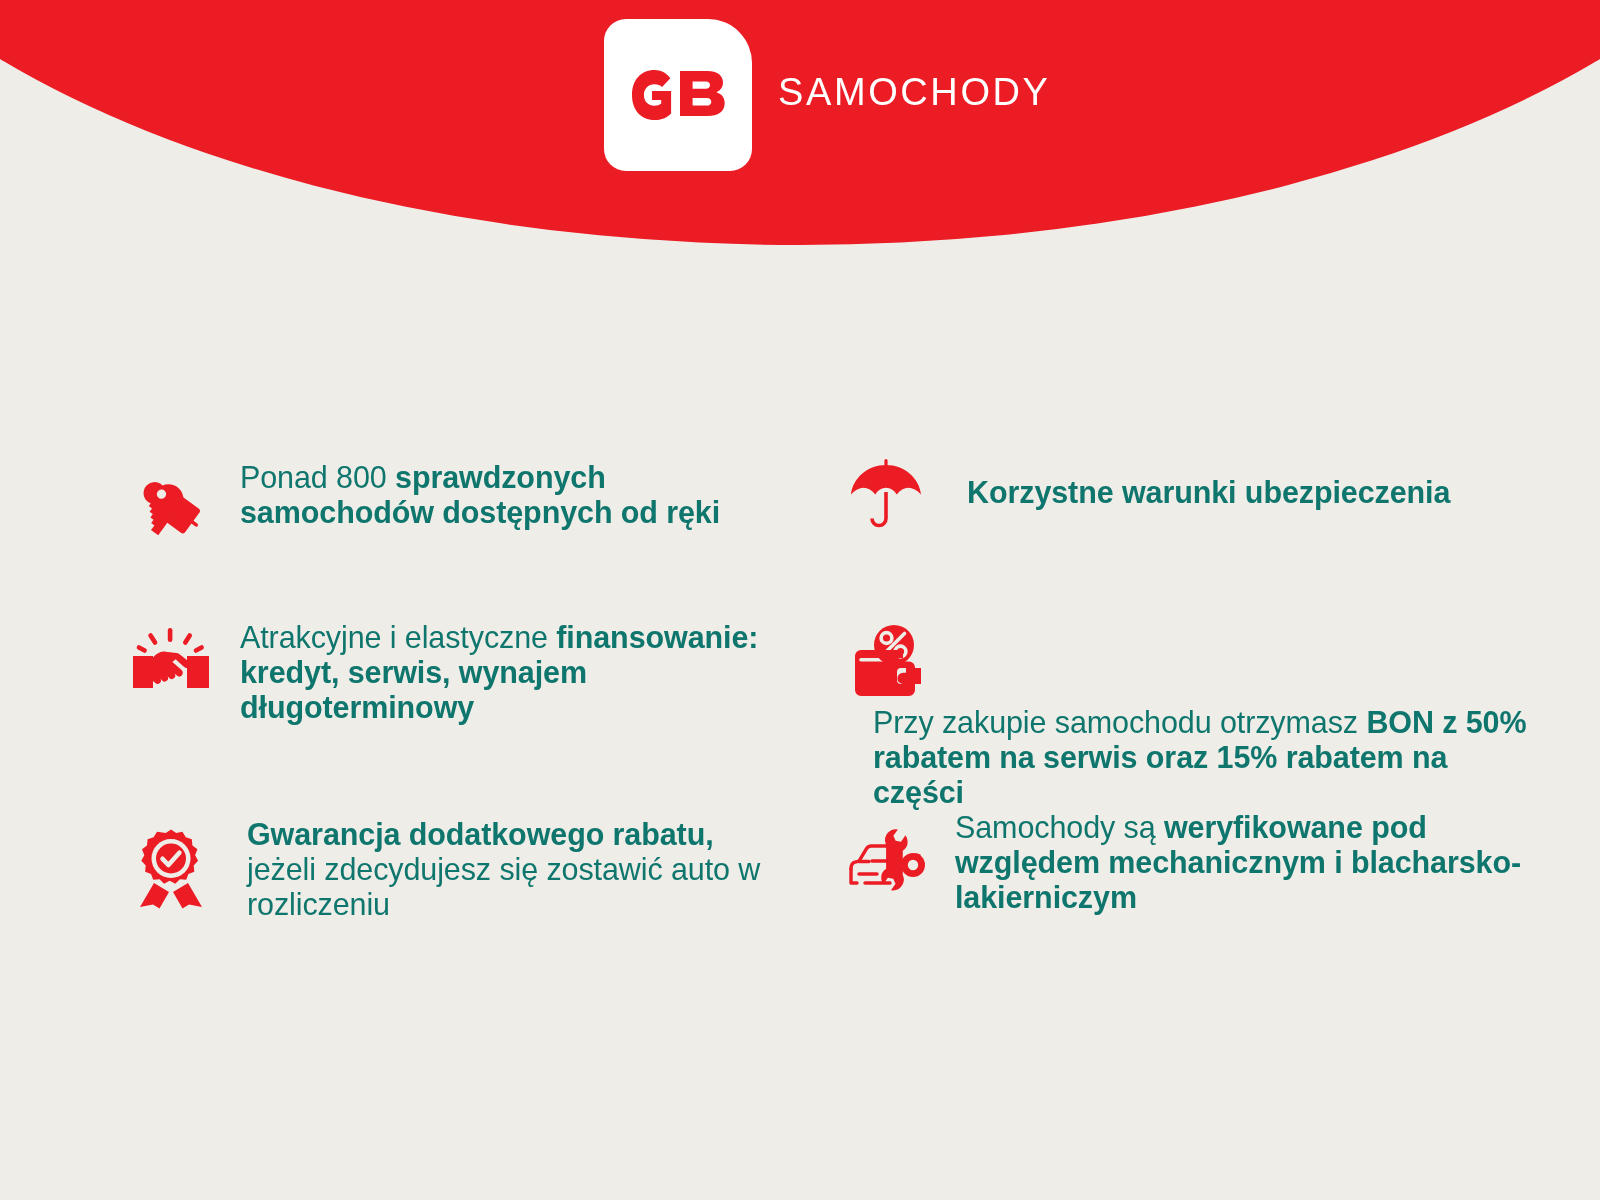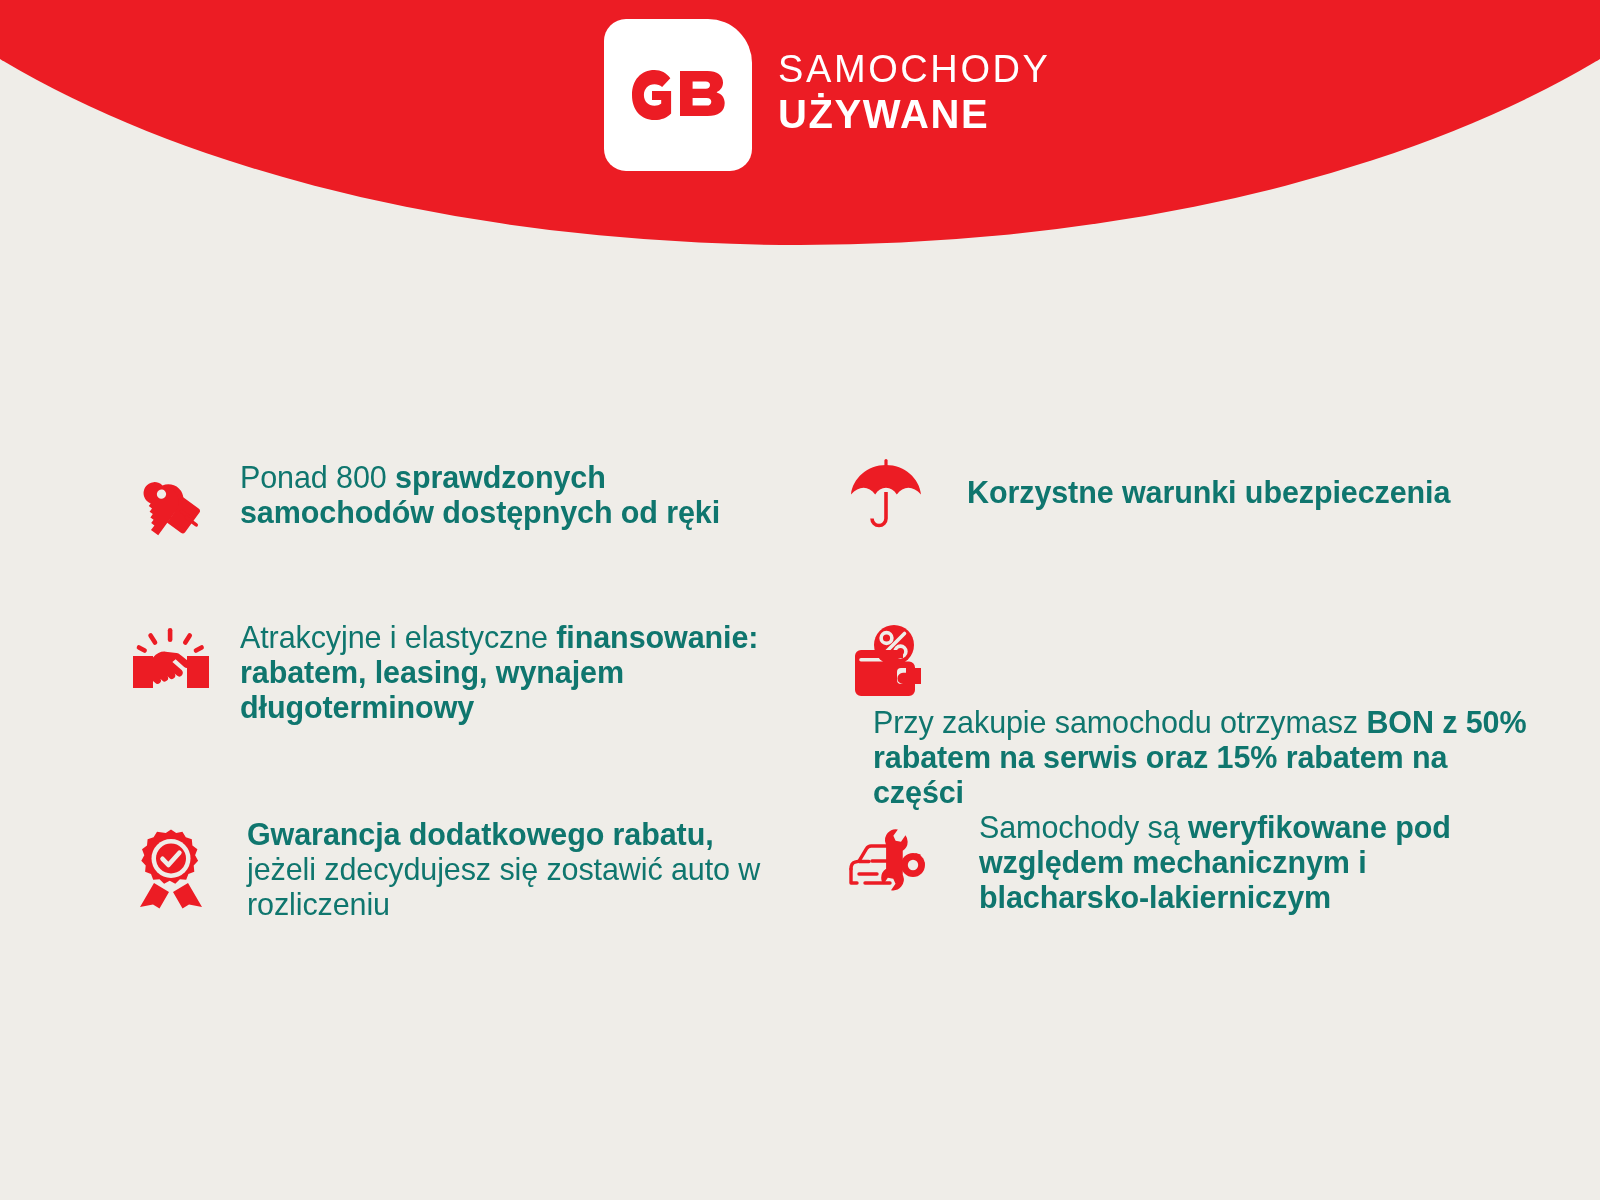--- a/index.html
+++ b/index.html
@@ -121,21 +121,21 @@
     padding-top: 2px;
   }
   .feature-text b { font-weight: 700; }
 
   
   #item-keys       { top: 28px;  }
   #item-finance    { top: 188px; }
   #item-guarantee  { top: 385px; gap: 7px; }
   #item-umbrella   { top: 25px;  }
   #item-voucher    { top: 175px; flex-direction: column; }
-  #item-verified   { top: 378px; gap: 24px; }
+  #item-verified   { top: 378px; }
 
   #item-umbrella .feature-text { padding-top: 20px; margin-left: 40px; }
   #item-keys .feature-icon     { margin-top: 10px; }
   #item-finance .feature-icon  { margin-top: 6px; }
   #item-guarantee .feature-icon{ margin-top: 12px; }
   #item-voucher .feature-icon  { margin-top: 16px; }
   #item-verified .feature-icon { margin-top: 12px; }
 </style>
 </head>
 <body>
@@ -146,21 +146,20 @@
 
 <div id="logo-block">
   <div id="logo-tile">
     <svg class="gb-mark" viewBox="0 0 96 50">
       <path fill="#ec1c24" d="M24.5 0C11 0 2 10 2 25s9 25 22.5 25c7 0 12.6-2.4 16.6-6.6V21H22v9h9.2v3.6c-1.8 1.4-4.2 2.2-6.7 2.2-6.3 0-10.6-4.6-10.6-10.8S18.2 14.2 24.5 14.2c3 0 5.6 1 7.6 2.7l8.2-8.6C36.4 2.8 31 0 24.5 0Z"></path>
       <path fill="#ec1c24" d="M50 1h27.5c9.5 0 15.5 4.2 15.5 11.6 0 4.4-2.3 7.7-6.2 9.5v.3c4.9 1.5 7.9 5.2 7.9 10.6C94.7 41.6 88 46 77.6 46H50V1Zm12.6 10.4v7.3h13.2c2.6 0 4.2-1.4 4.2-3.7 0-2.3-1.6-3.6-4.2-3.6H62.6Zm0 16.5v7.7h14.2c2.8 0 4.5-1.5 4.5-3.9 0-2.4-1.7-3.8-4.5-3.8H62.6Z"></path>
     </svg>
   </div>
   <div id="logo-wordmark">
     <span id="logo-line1">SAMOCHODY</span>
-    <span id="logo-line2">UŻYWANE</span>
   </div>
 </div>
 
 <div id="features">
 
   <div class="feature-column" id="column-left">
 
     <div class="feature-item" id="item-keys">
       <div class="feature-icon">
         <svg width="78" height="78" viewBox="0 0 78 78">
@@ -186,21 +185,21 @@
             <rect x="54.2" y="6.5" width="4.6" height="13" rx="2.3" transform="rotate(32 56.5 13)"></rect>
             <rect x="8.5" y="17.5" width="4.6" height="11" rx="2.3" transform="rotate(-62 10.8 23)"></rect>
             <rect x="65.5" y="17.5" width="4.6" height="11" rx="2.3" transform="rotate(62 67.8 23)"></rect>
             <path d="M2 30h20v32H2z"></path>
             <path d="M56 30h22v32H56z"></path>
             <path d="M22 31.5c4-4.5 8.2-6.3 12.6-5.8l10.8 1.2c2 .2 3.3 1.2 4.8 2.6L58 35.8c1.3 1.3 1.4 3.4.2 4.8a3.5 3.5 0 0 1-5 .3l-8.6-7.6-3.2 2.6 9.2 8.2c1.5 1.3 1.7 3.6.4 5.1a3.6 3.6 0 0 1-5.1.4l-2.3-2a3.4 3.4 0 0 1-.4 4.5 3.5 3.5 0 0 1-4.8-.2l-1.9-1.7a3.4 3.4 0 0 1-.5 4.4 3.5 3.5 0 0 1-4.8-.2l-1.8-1.6a3.3 3.3 0 0 1-.6 4.3 3.4 3.4 0 0 1-4.7-.3L22 55Z"></path>
           </g>
         </svg>
       </div>
       <div class="feature-text">
-        <span>Atrakcyjne i elastyczne </span><b>finansowanie: rabatem, leasing, wynajem długoterminowy</b><span></span>
+        <span>Atrakcyjne i elastyczne </span><b>finansowanie: kredyt, serwis, wynajem długoterminowy</b><span></span>
       </div>
     </div>
 
     <div class="feature-item" id="item-guarantee">
       <div class="feature-icon">
         <svg width="78" height="82" viewBox="0 0 78 82">
           <g fill="#ec1c24">
             <path d="M22 56 8 80l13-2.5 6.5 4 9.5-16.5Z"></path>
             <path d="M56 56 70 80l-13-2.5-6.5 4L41 65Z"></path>
             <path d="M39 2.5 44.2 6l6.2-1.2 3.4 5.4 6 2 .6 6.3 5 3.8-2.3 5.9 3 5.6-4.4 4.6.6 6.3-5.9 2.2-2.2 5.9-6.3-.5-4.6 4.4-5.6-3-5.6 3-4.6-4.4-6.3.5-2.2-5.9-5.9-2.2.6-6.3-4.4-4.6 3-5.6-2.3-5.9 5-3.8.6-6.3 6-2 3.4-5.4L33.8 6Z"></path>

